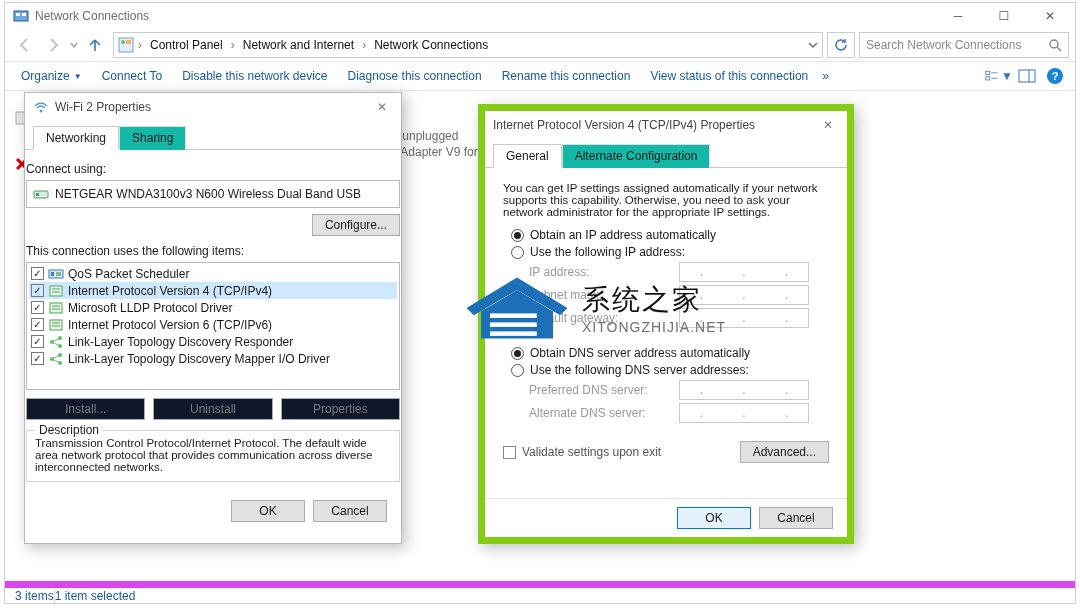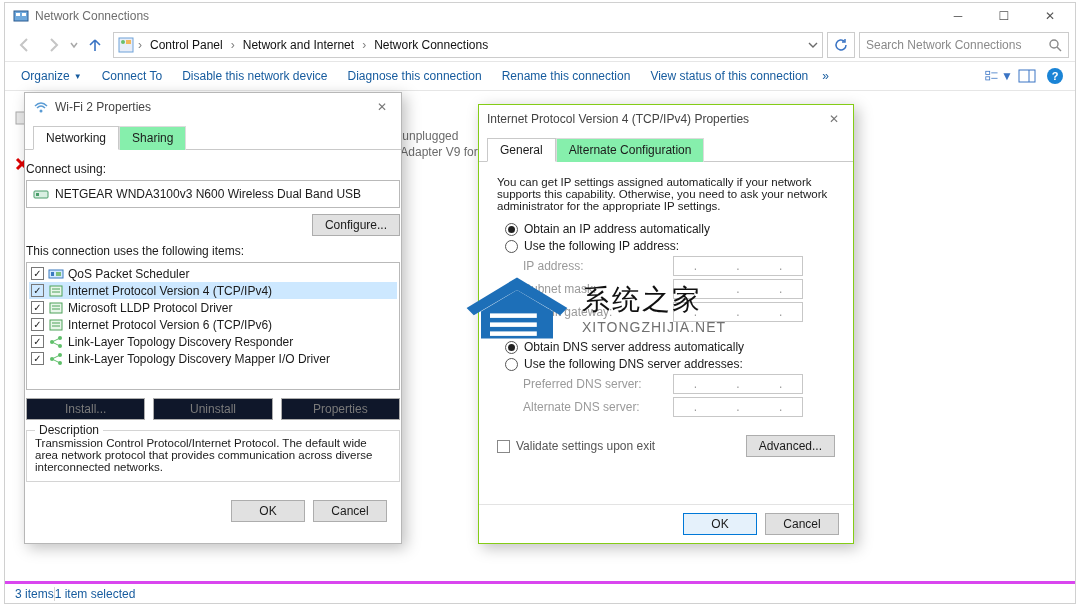--- a/index.html
+++ b/index.html
@@ -29,34 +29,34 @@
   .cmd-bar { height: 30px; display: flex; align-items: center; padding: 0 6px; border-top: 1px solid #e6e6e6; border-bottom: 1px solid #e6e6e6; gap: 0; }
   .cmd-bar .cmd { color: #165b9e; padding: 4px 10px; display:flex; align-items:center; gap:4px;}
   .cmd-bar .cmd .tri { font-size: 8px; color:#165b9e;}
   .cmd-bar .spacer { flex: 1; }
   .cmd-bar .chev { color:#165b9e; padding:0 4px;}
   .cmd-bar .iconbtn { width: 28px; height: 22px; display:flex; align-items:center; justify-content:center; color:#3a74c4;}
   .help-circle { width:16px;height:16px;border-radius:50%;background:#1a84d6;color:#fff;display:flex;align-items:center;justify-content:center;font-weight:bold;font-size:11px;}
 
   .content-area { position: absolute; left: 0; top: 90px; right: 0; bottom: 22px; background:#fff; }
   .bg-text { position:absolute; left:378px; color:#6b6b6b; }
-  .status-bar { position: absolute; left: 0; bottom: 0; right: 0; height: 22px; border-top: 3px solid #d946ef; display: flex; align-items: center; padding: 0 10px; color: #165b9e; }
+  .status-bar { position: absolute; left: 0; bottom: 0; right: 0; height: 22px; border-top: 7px solid #d946ef; display: flex; align-items: center; padding: 0 10px; color: #165b9e; }
   .status-bar .divider { width:1px; height:14px; background:#d4d4d4;}
 
   
   .dlg-wifi { position: absolute; left: 24px; top: 92px; width: 378px; height: 452px; background: #fff; border: 1px solid #b7b7b7; box-shadow: 4px 4px 14px rgba(0,0,0,.25); }
   .dlg-title { height: 28px; display:flex; align-items:center; padding: 0 4px 0 8px; }
   .dlg-title .t { flex:1; font-size:12px; color:#444;}
   .dlg-title .xbtn { width: 30px; height: 22px; display:flex;align-items:center;justify-content:center;color:#777;}
   .wifi-icon { width:16px;height:16px;margin-right:6px;}
 
   .tab-strip { display:flex; padding: 4px 8px 0 8px; border-bottom:1px solid #c9c9c9;}
   .tab { padding: 4px 12px; border:1px solid transparent; border-bottom:none; position:relative; top:1px; background:#fff;}
   .tab.active { border-color:#c9c9c9; border-bottom:1px solid #fff;}
-  .tab.inactive { background:#86efac; border-color:#dcdcdc; }
+  .tab.inactive { background:#14b8a6; border-color:#dcdcdc; }
 
   .dlg-body { padding: 10px 1px; }
   .lbl { display:block; margin: 2px 0 4px; }
   .adapter-box { border:1px solid #b9b9b9; height:28px; display:flex; align-items:center; padding:0 6px; gap:6px;}
   .btn { border:1px solid #adadad; background:#e1e1e1; padding:3px 12px; min-width:74px; text-align:center;}
   .btn-row { display:flex; justify-content:flex-end; margin-top:6px;}
 
   .items-box { border:1px solid #b9b9b9; height:128px; overflow:auto; padding:2px;}
   .item-row { display:flex; align-items:center; height:17px; gap:4px; padding-left:2px; white-space:nowrap;}
   .item-row.selected { background:#cde8ff;}
@@ -66,21 +66,21 @@
 
   .three-btns { display:flex; gap:8px; margin-top:8px;}
   .three-btns .btn { flex:1; color:#7a7a7a; background:#0f172a;}
 
   .group { border:1px solid #d4d4d4; padding:6px 8px 8px; margin-top:10px; position:relative;}
   .group .legend { position:absolute; top:-8px; left:8px; background:#fff; padding:0 4px;}
 
   .dlg-footer { display:flex; justify-content:flex-end; gap:8px; padding: 8px 14px; }
 
   
-  .dlg-ip { position:absolute; left:478px; top:104px; width:376px; height:440px; background:#fff; border:1px solid #84cc16; box-shadow:4px 4px 14px rgba(0,0,0,.25);}
+  .dlg-ip { position:absolute; left:478px; top:104px; width:376px; height:440px; background:#fff; border:7px solid #84cc16; box-shadow:4px 4px 14px rgba(0,0,0,.25);}
   .radio { width:13px;height:13px;border:1px solid #555;border-radius:50%;display:inline-flex;align-items:center;justify-content:center;margin-right:6px;vertical-align:middle;}
   .radio.on::after { content:""; width:7px;height:7px;border-radius:50%;background:#222;}
   .radio-row { display:flex; align-items:center; margin:3px 0 3px 8px;}
   .ip-field-row { display:flex; align-items:center; margin:3px 0 3px 26px; color:#9a9a9a;}
   .ip-field-row .flabel { width:150px;}
   .ip-input { width:130px; height:20px; border:1px solid #c7c7c7; background:#fff; display:flex; align-items:center; justify-content:space-around; color:#9a9a9a;}
   .ip-input span { padding:0 2px;}
   .chkbox { width:13px;height:13px;border:1px solid #888;display:inline-block;margin-right:6px;vertical-align:middle;}
   .adv-row { display:flex; justify-content:flex-end; align-items:center; margin-top:18px;}
   .ip-footer { display:flex; justify-content:flex-end; gap:8px; padding:8px 14px; border-top:1px solid #e3e3e3; position:absolute; bottom:0; left:0; right:0;}

